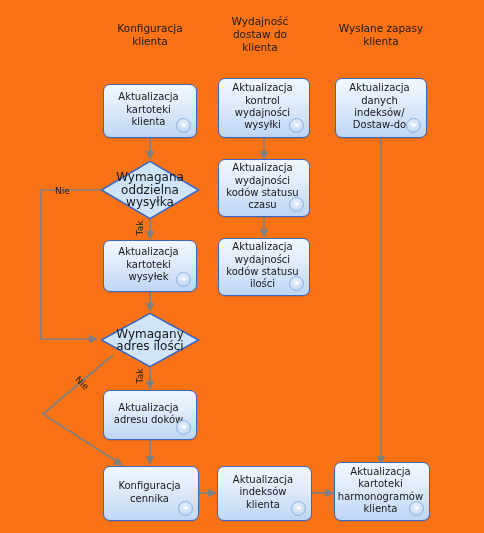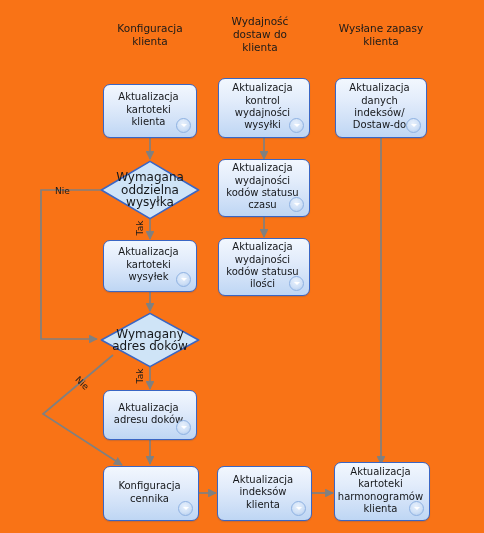--- a/index.html
+++ b/index.html
@@ -225,21 +225,21 @@
 kodów statusu
 ilości</span>
     <span class="dd"><i></i></span>
   </div>
 
   <div class="decision" style="left:100px; top:312px; width:100px; height:56px;">
     <svg class="dshape" viewBox="0 0 100 56" xmlns="http://www.w3.org/2000/svg">
       <polygon points="50,1.4 98.6,28 50,54.6 1.4,28" fill="#cfe4f7" stroke="#3a66c4" stroke-width="1.6" stroke-linejoin="round"></polygon>
     </svg>
     <div class="dtext">Wymagany
-adres doków</div>
+adres ilości</div>
   </div>
 
   <div class="elabel rot-diag" style="left:73px; top:378px; width:18px; text-align:center;">Nie</div>
   <div class="elabel rot-vert" style="left:131px; top:371px; width:18px; text-align:center;">Tak</div>
 
   <div class="node" style="left:103px; top:390px; width:94px; height:50px;">
     <span>Aktualizacja
 adresu doków</span>
     <span class="dd"><i></i></span>
   </div>

